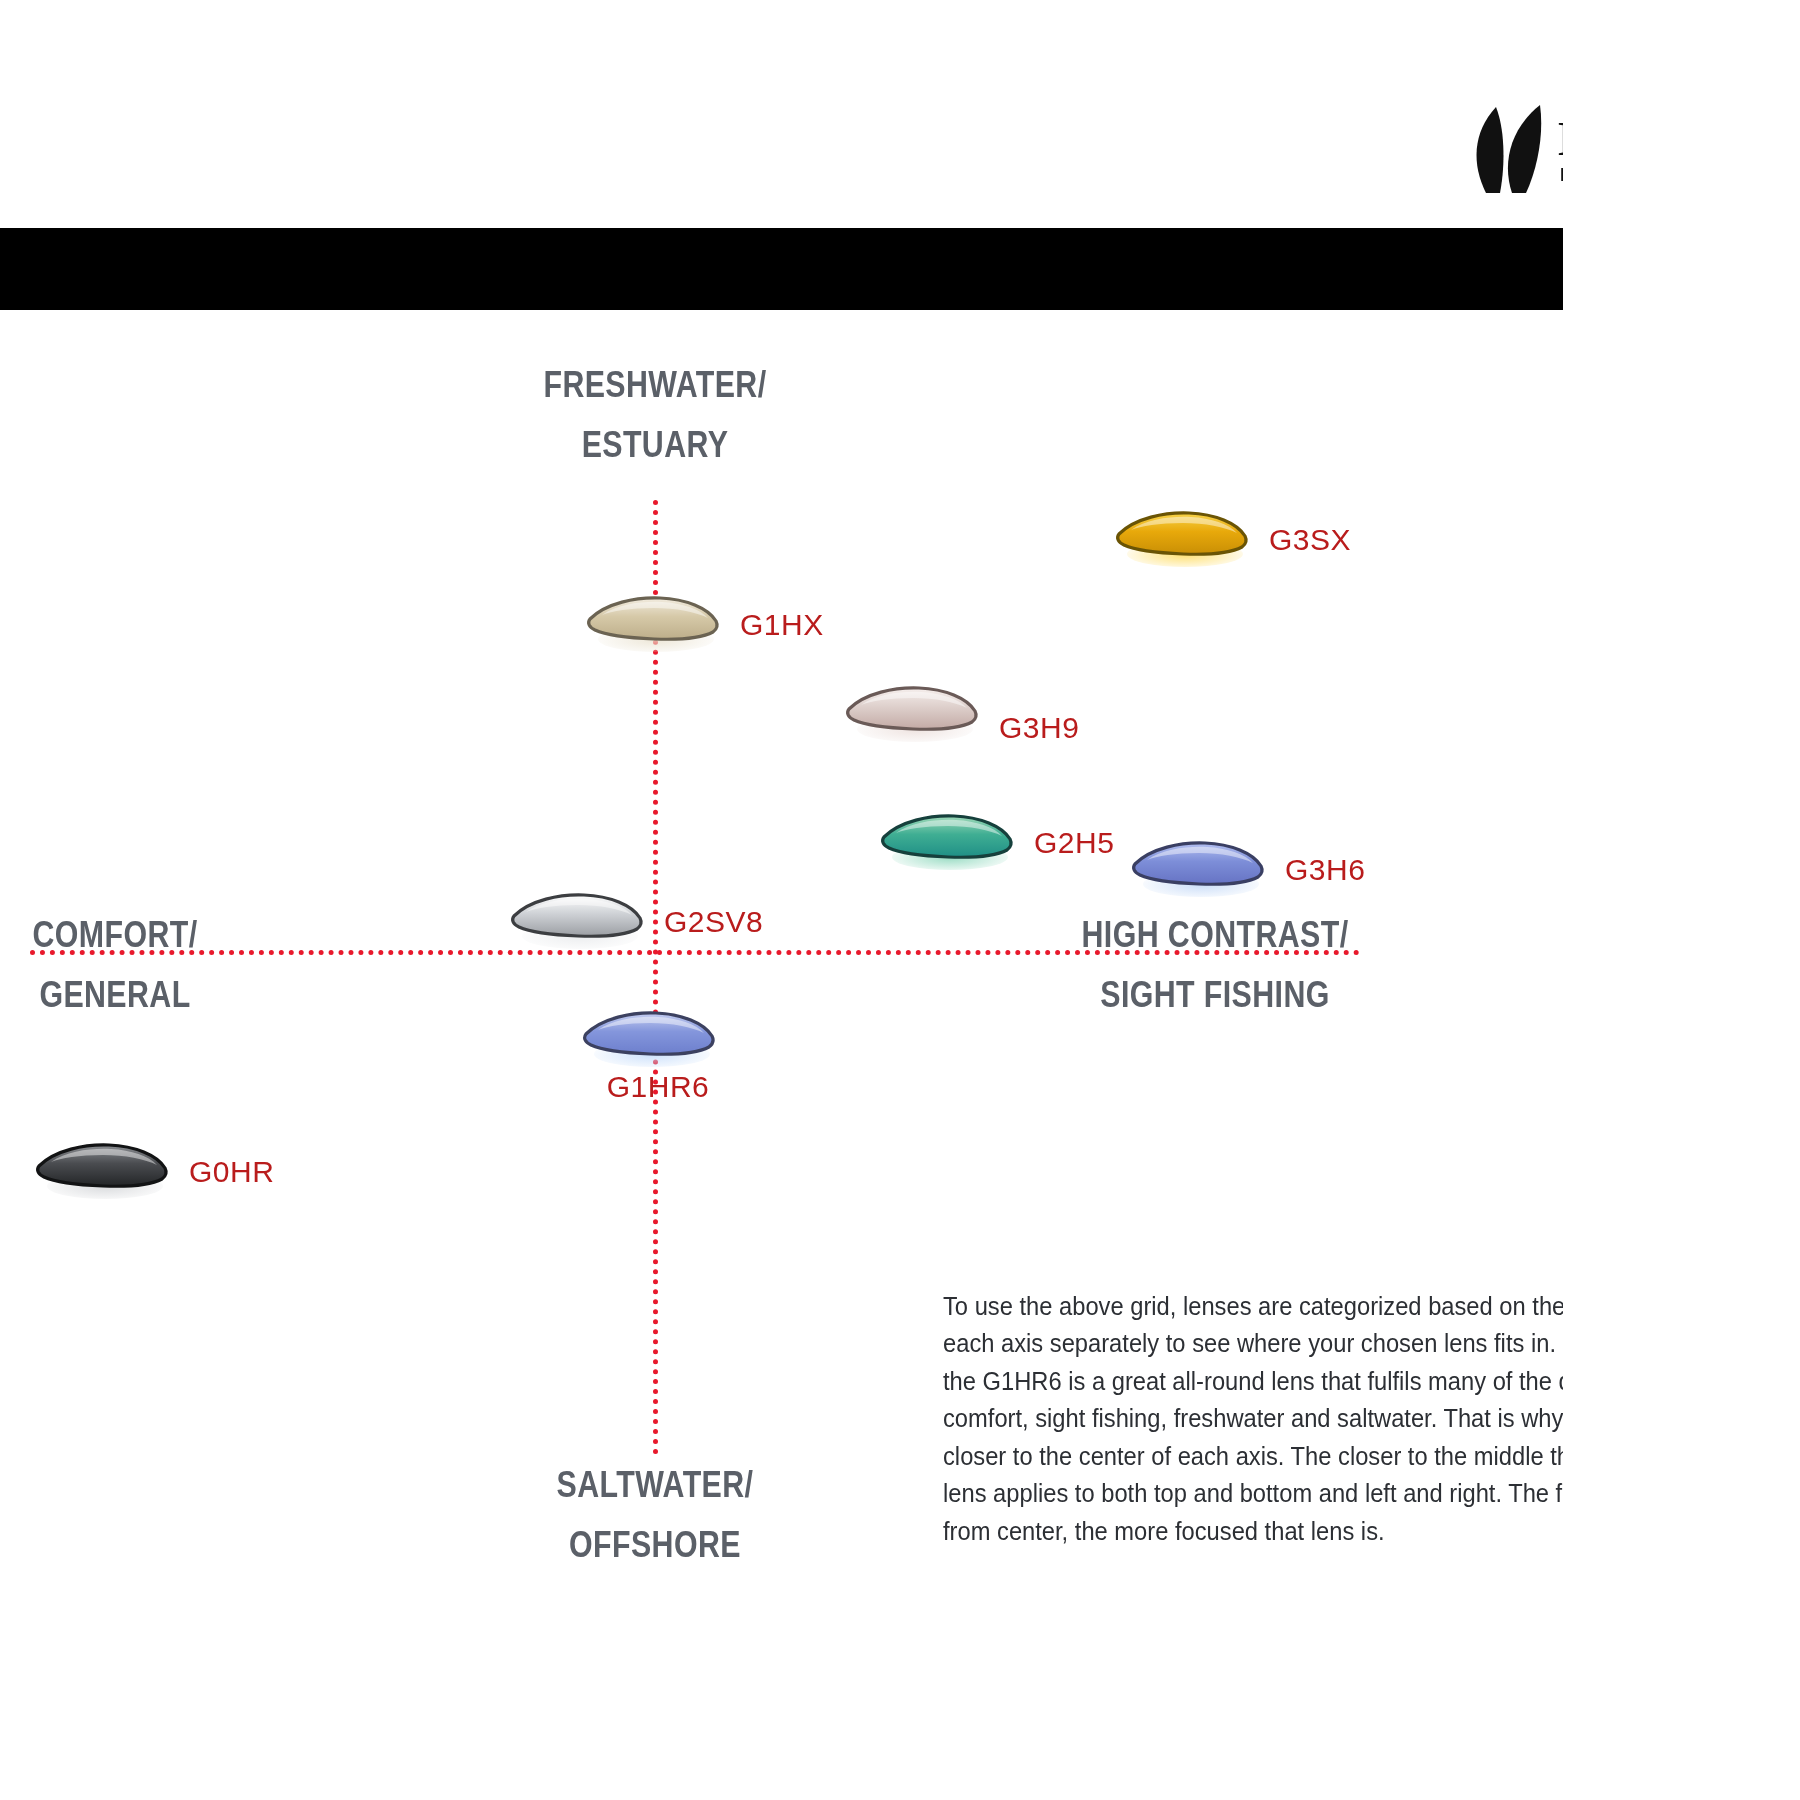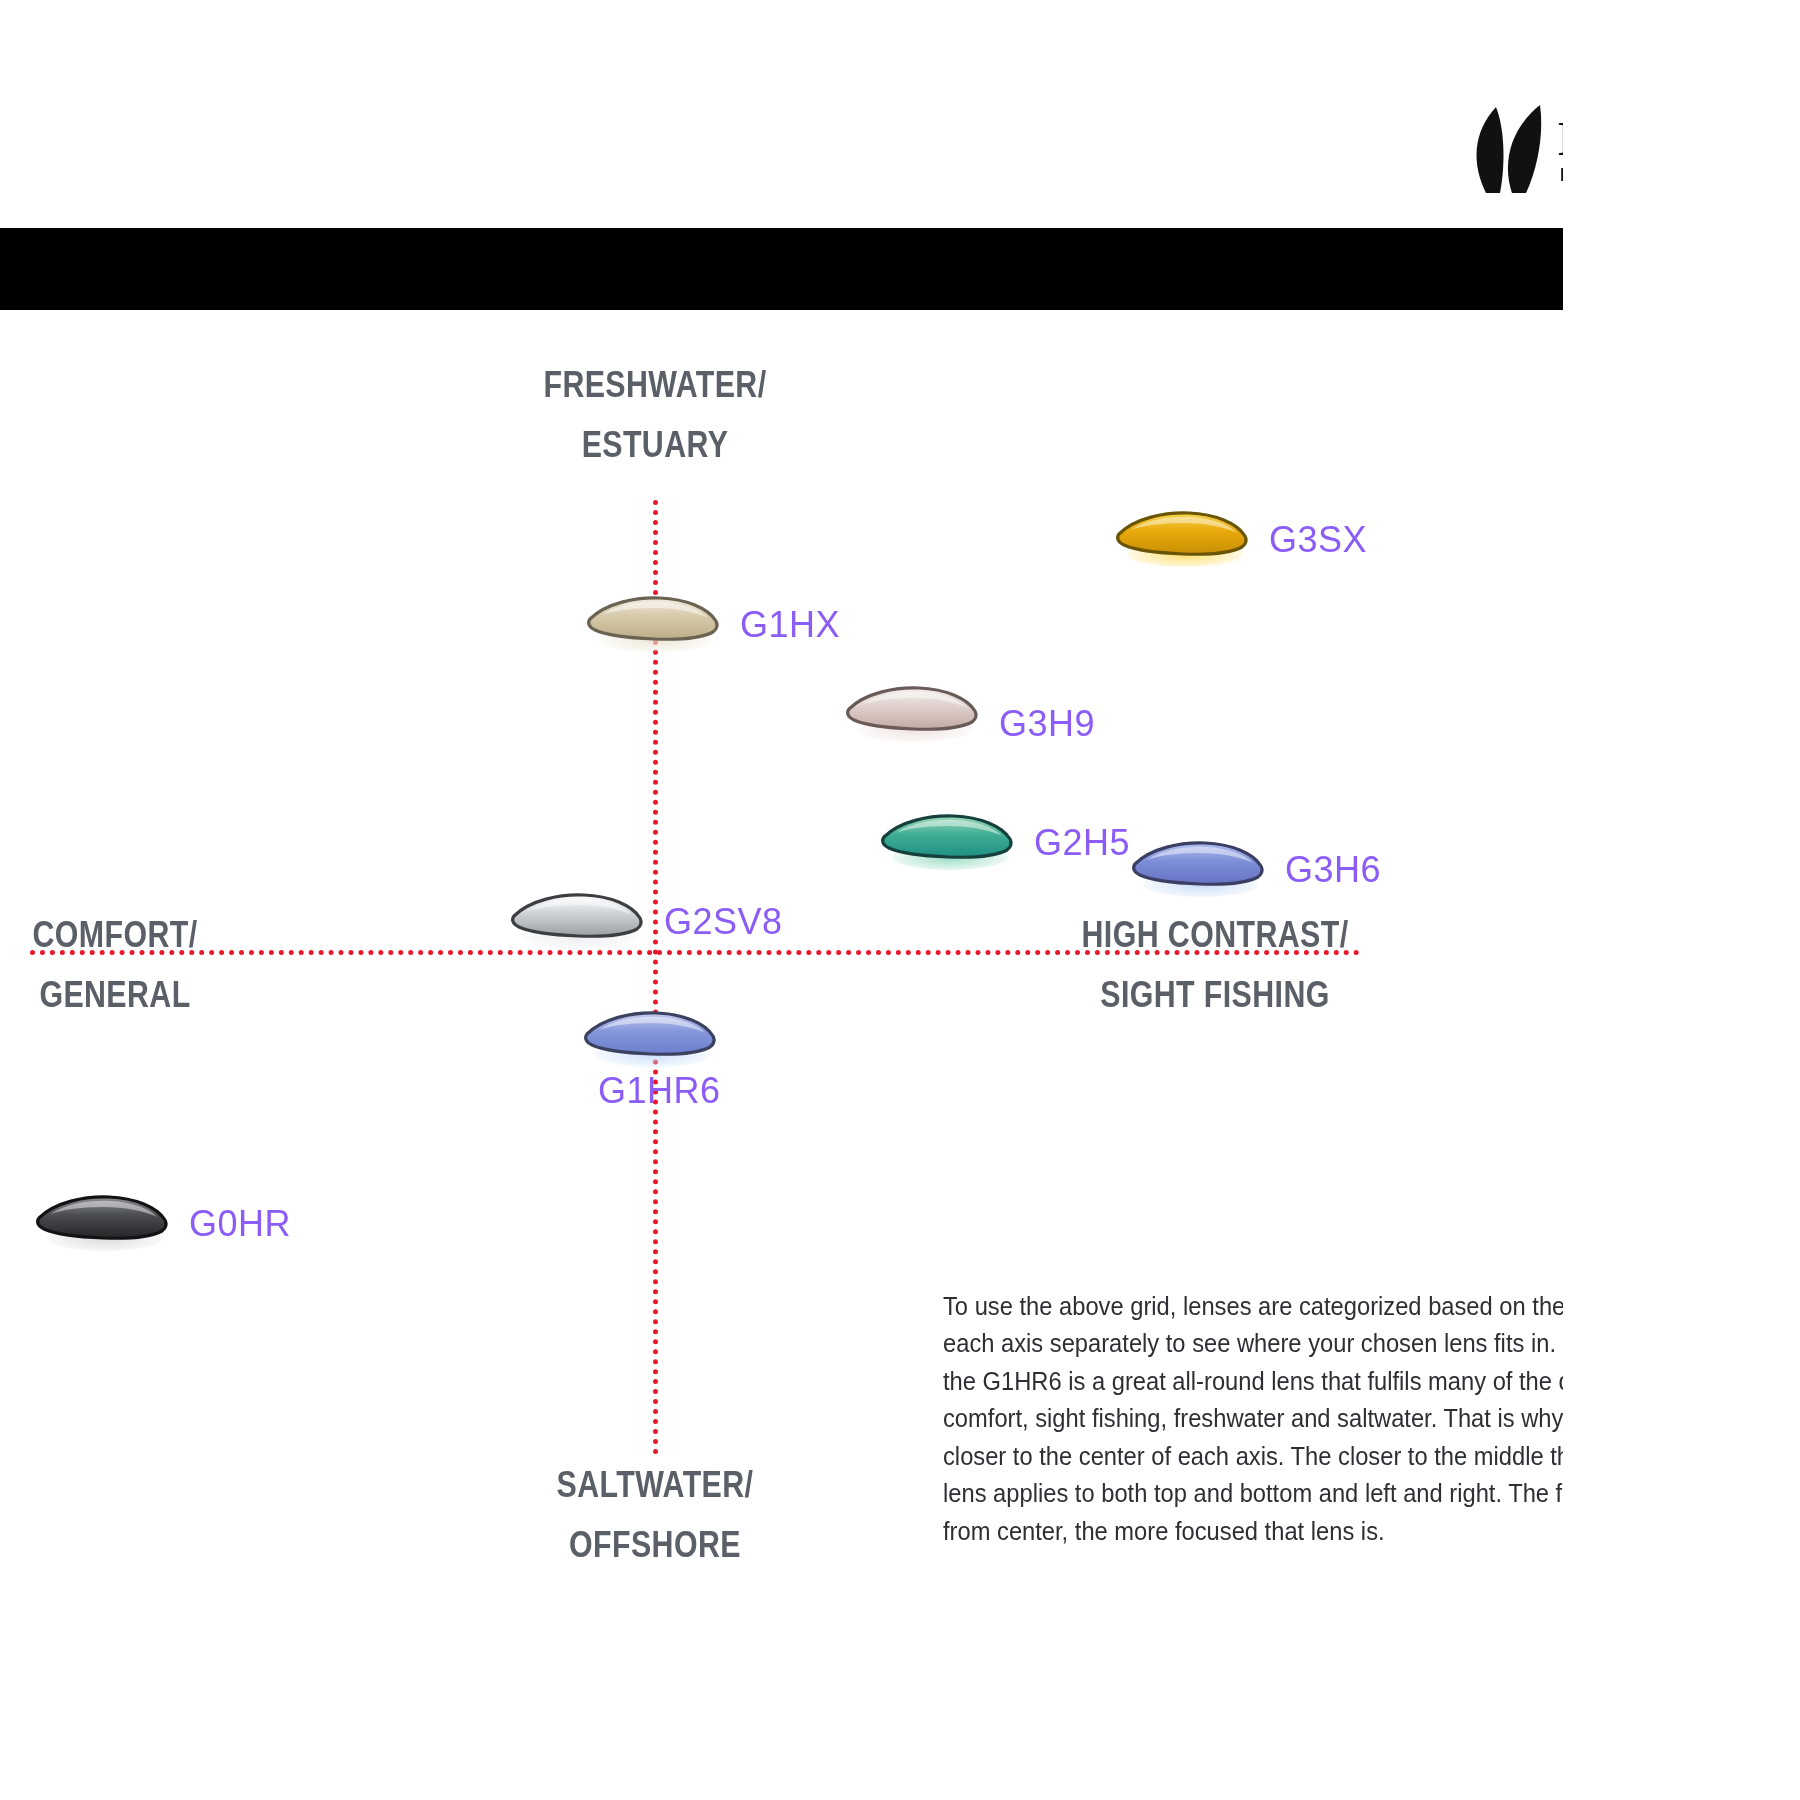--- a/index.html
+++ b/index.html
@@ -110,22 +110,22 @@
     display: flex;
     align-items: center;
   }
   .lens-shape {
     position: relative;
     flex: 0 0 auto;
   }
   .lens-shape svg { display: block; }
   .lens-code {
     font-family: "Liberation Sans", sans-serif;
-    font-size: 36px;
-    color: #8b5cf6;
+    font-size: 30px;
+    color: #b91c1c;
     letter-spacing: 0.5px;
     margin-left: 18px;
     white-space: nowrap;
   }
 
   
   #photochromic-block {
     position: absolute;
     left: 14px;
     top: 1418px;
@@ -346,21 +346,21 @@
                 <stop offset="100%" stop-color="#bfd9fa" stop-opacity="0"></stop>
               </radialGradient>
             </defs>
             <ellipse cx="72" cy="44" rx="58" ry="13" fill="url(#lg6g)"></ellipse>
             <path d="M6 24 C22 8 52 2 76 3 C102 4 124 13 132 26 C134 30 133 34 129 37 C118 43 96 45 70 44 C46 43 24 41 11 35 C5 32 3 28 6 24 Z" fill="url(#lg6)" stroke="#3c4160" stroke-width="3.2" stroke-linejoin="round"></path>
             <path d="M18 20 C34 9 58 6 78 7 C98 8 116 14 124 23 C112 17 92 13 70 13 C46 13 28 16 18 20 Z" fill="#ffffff" opacity="0.45"></path>
           </svg>
         </div>
         <span class="lens-code">G1HR6</span>
       </div>
-      <div class="lens-item" style="left: 33px; top: 1194px;">
+      <div class="lens-item" style="left: 33px; top: 1142px;">
         <div class="lens-shape">
           <svg width="138" height="60" viewBox="0 0 138 60" xmlns="http://www.w3.org/2000/svg">
             <defs>
               <linearGradient id="lg7" x1="0" y1="0" x2="0" y2="1">
                 <stop offset="0%" stop-color="#8c8f93"></stop>
                 <stop offset="45%" stop-color="#4a4c50"></stop>
                 <stop offset="100%" stop-color="#232527"></stop>
               </linearGradient>
               <radialGradient id="lg7g" cx="50%" cy="55%" r="60%">
                 <stop offset="0%" stop-color="#d0d2d5" stop-opacity="0.75"></stop>

